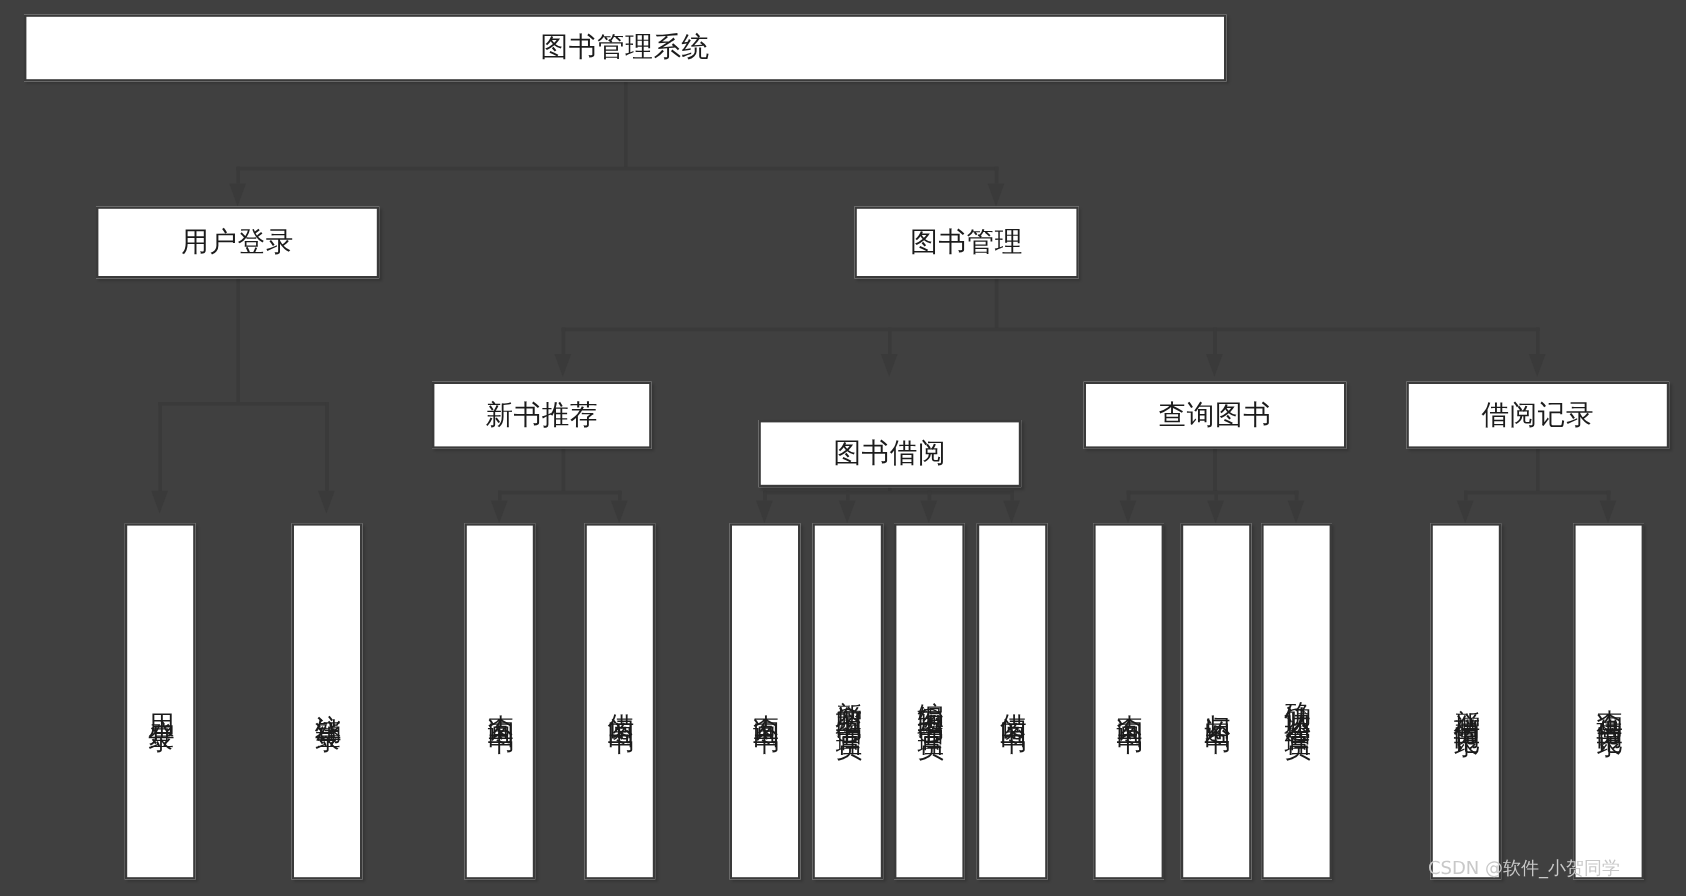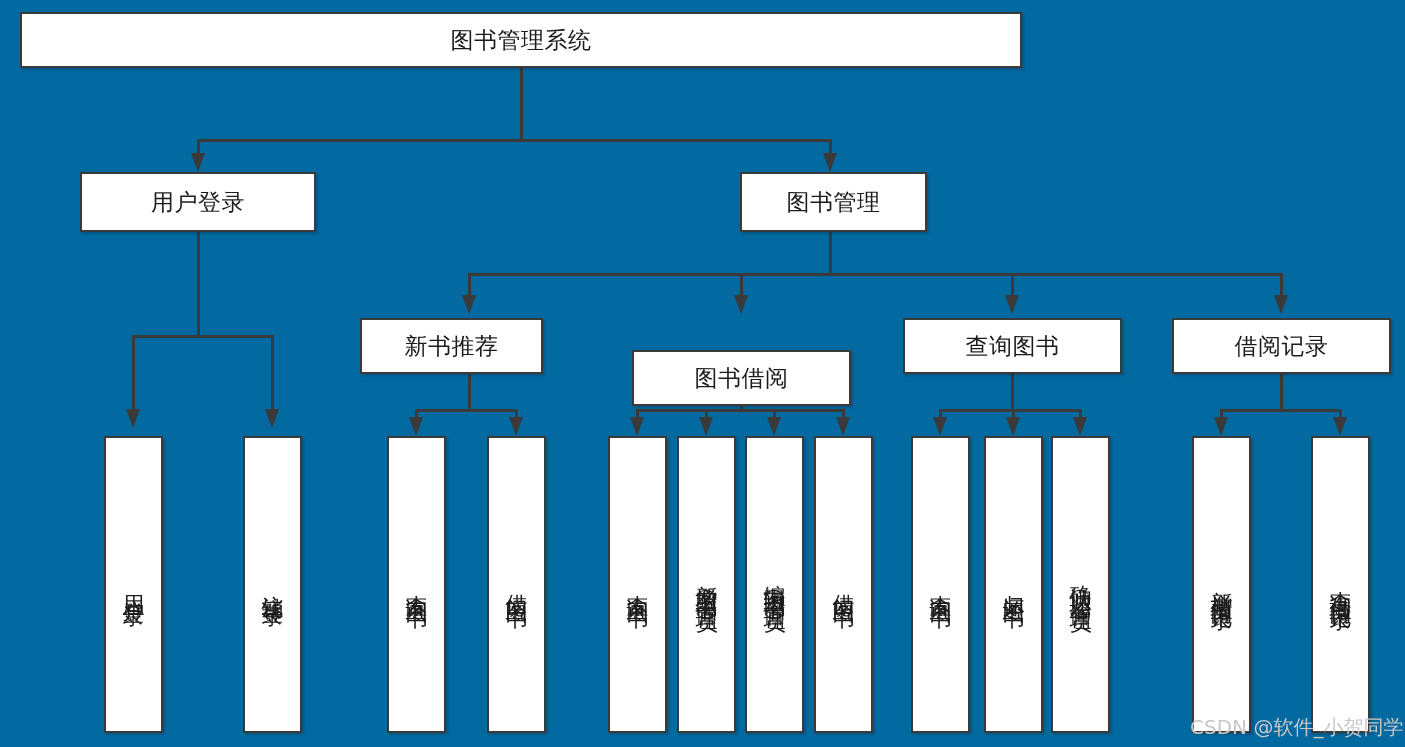--- a/index.html
+++ b/index.html
@@ -7,21 +7,21 @@
     padding: 0;
     background: #ffffff;
   }
   body {
     font-family: "DejaVu Sans", "Liberation Sans", sans-serif;
   }
   #canvas {
     position: relative;
     width: 1405px;
     height: 747px;
-    background: #0369a1;
+    background: #404040;
     overflow: hidden;
   }
 
   
   .node {
     position: absolute;
     box-sizing: border-box;
     background: #ffffff;
     border: 2px solid #3a3a3a;
     box-shadow: 2px 2px 2px rgba(0,0,0,0.18);
@@ -70,21 +70,21 @@
     height: 0;
     border-left: 7px solid transparent;
     border-right: 7px solid transparent;
     border-top: 19px solid #3a3a3a;
   }
 
   
   #watermark {
     position: absolute;
     color: #c8c8c8;
-    font-size: 20px;
+    font-size: 15px;
     white-space: nowrap;
     user-select: none;
   }
 </style>
 </head>
 <body>
 
 <div id="canvas">
     <div class="line vert" style="left: 520px; top: 68px; height: 72px; background: rgb(58, 58, 58);"></div>
     <div class="line horz" style="left: 197px; top: 139px; width: 635px; background: rgb(58, 58, 58);"></div>
@@ -137,21 +137,21 @@
     <div class="line vert" style="left: 1220px; top: 409px; height: 8px; background: rgb(58, 58, 58);"></div>
     <div class="arrow" style="left: 1214px; top: 417px; border-top-color: rgb(58, 58, 58);"></div>
     <div class="line vert" style="left: 1339px; top: 409px; height: 8px; background: rgb(58, 58, 58);"></div>
     <div class="arrow" style="left: 1333px; top: 417px; border-top-color: rgb(58, 58, 58);"></div>
     <div class="node h root" style="left: 20px; top: 12px; width: 1002px; height: 56px; border-color: rgb(58, 58, 58); color: rgb(27, 27, 27);">
       <span class="label">图书管理系统</span>
     </div>
     <div class="node h" style="left: 80px; top: 172px; width: 236px; height: 60px; border-color: rgb(58, 58, 58); color: rgb(27, 27, 27);">
       <span class="label">用户登录</span>
     </div>
-    <div class="node h" style="left: 712px; top: 172px; width: 187px; height: 60px; border-color: rgb(58, 58, 58); color: rgb(27, 27, 27); margin-left: 28px;">
+    <div class="node h" style="left: 712px; top: 172px; width: 187px; height: 60px; border-color: rgb(58, 58, 58); color: rgb(27, 27, 27);">
       <span class="label">图书管理</span>
     </div>
     <div class="node h" style="left: 360px; top: 318px; width: 183px; height: 56px; border-color: rgb(58, 58, 58); color: rgb(27, 27, 27);">
       <span class="label">新书推荐</span>
     </div>
     <div class="node h" style="left: 632px; top: 318px; width: 219px; height: 56px; border-color: rgb(58, 58, 58); color: rgb(27, 27, 27); margin-top: 32px;">
       <span class="label">图书借阅</span>
     </div>
     <div class="node h" style="left: 903px; top: 318px; width: 219px; height: 56px; border-color: rgb(58, 58, 58); color: rgb(27, 27, 27);">
       <span class="label">查询图书</span>

